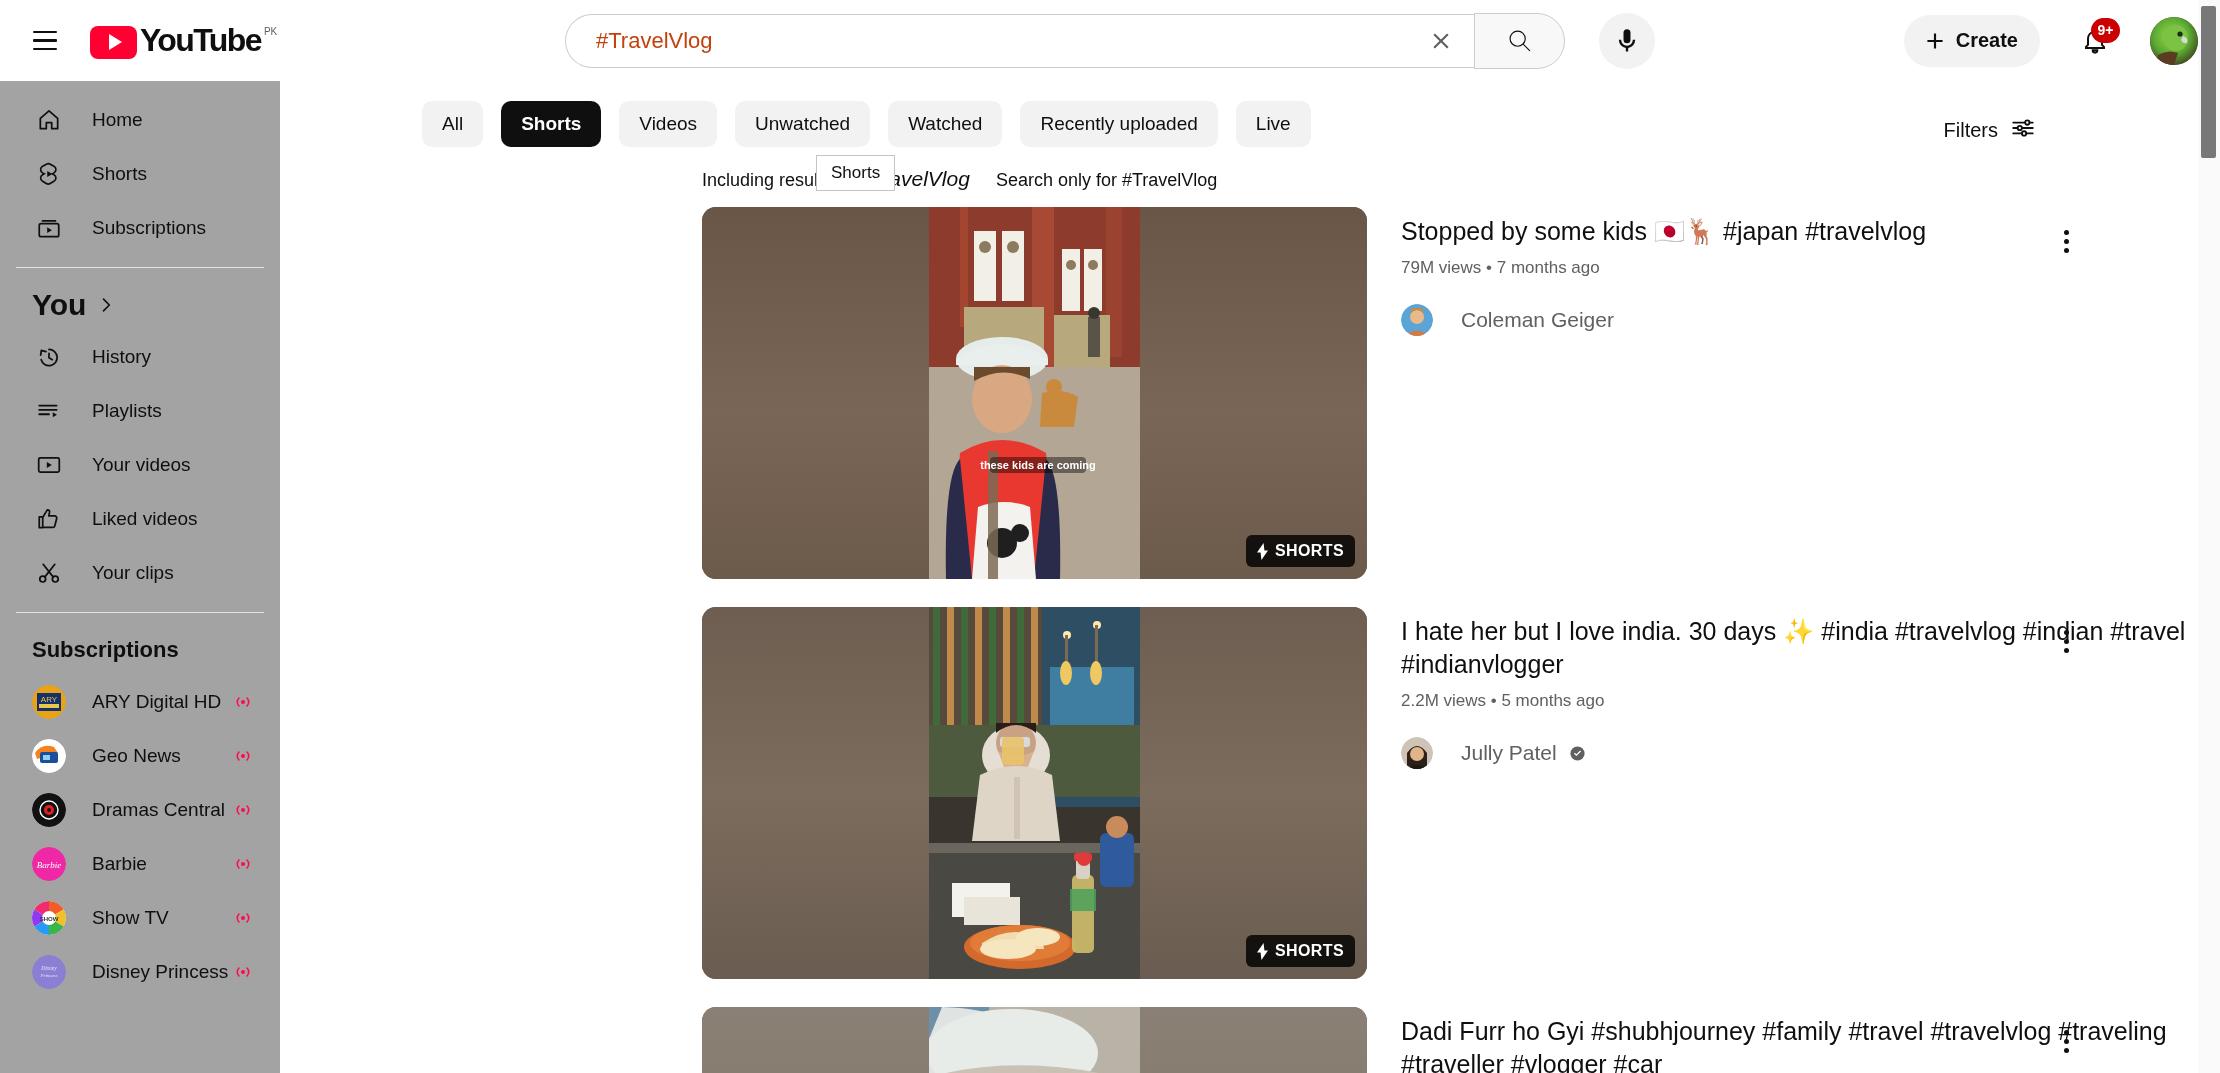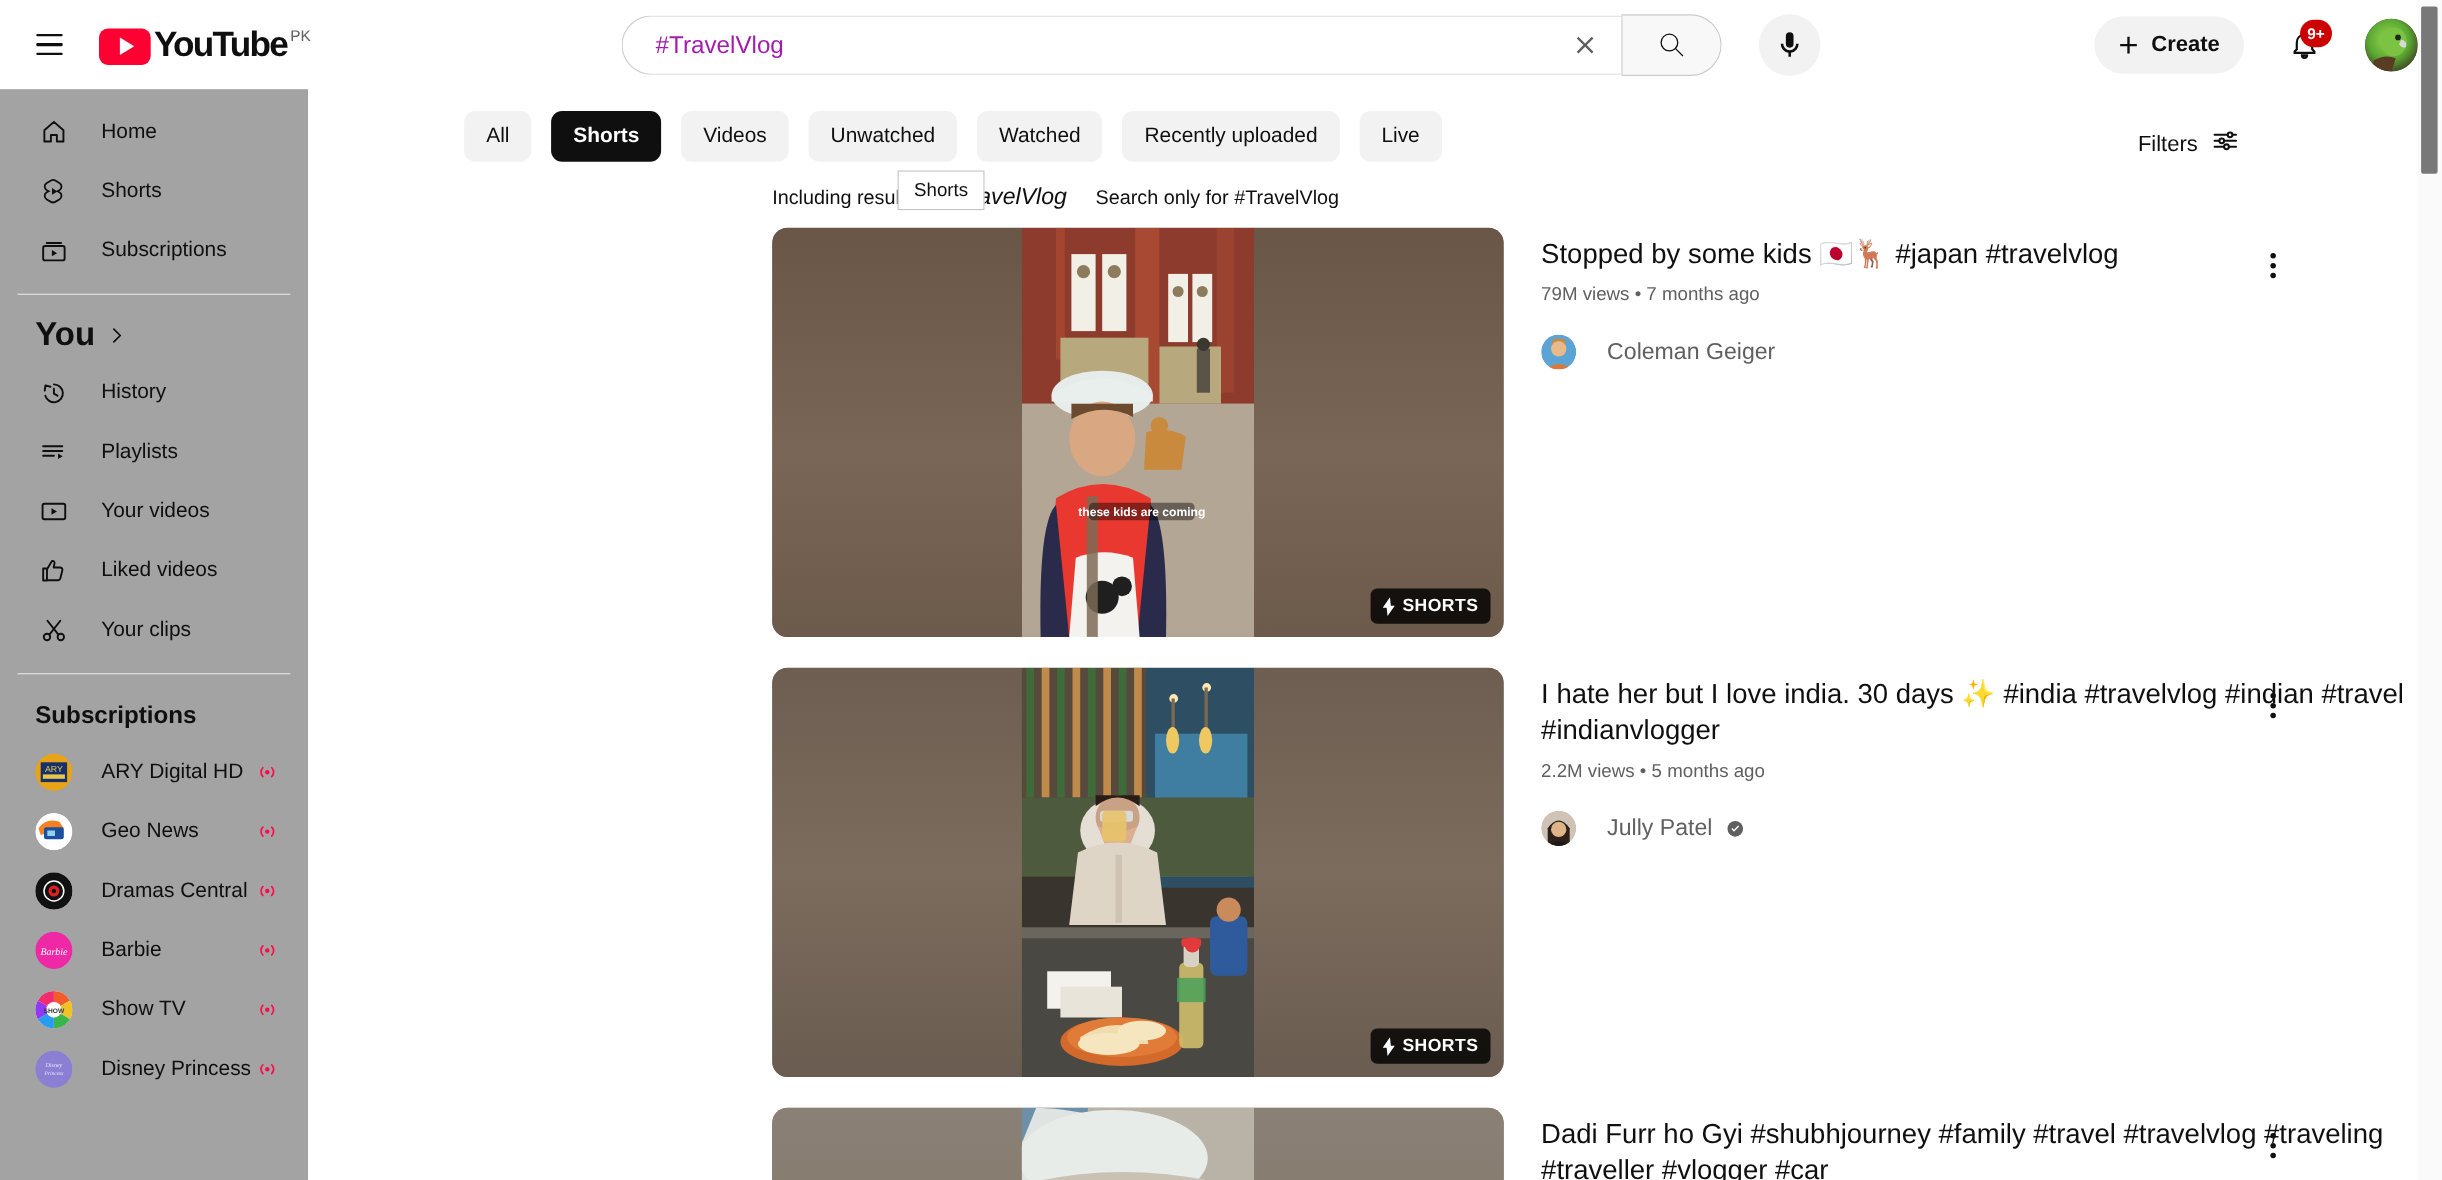--- a/index.html
+++ b/index.html
@@ -39,38 +39,38 @@
     width: 0; height: 0;
     border-left: 13px solid #fff;
     border-top: 8px solid transparent;
     border-bottom: 8px solid transparent;
     margin-left: 3px;
   }
   .yt-word {
     font-size: 32px; font-weight: bold; letter-spacing: -1.6px;
     color: #0f0f0f; margin-left: 3px; line-height: 34px;
   }
-  .yt-cc { font-size: 14px; color: #606060; margin-left: 3px; line-height: 16px; margin-top: 1px; }
+  .yt-cc { font-size: 10px; color: #606060; margin-left: 3px; line-height: 16px; margin-top: 1px; }
 
   .mh-center {
     flex: 1; display: flex; align-items: center; justify-content: center;
     gap: 16px;
   }
   .search-wrap { display: flex; align-items: center; width: 1000px; }
   .search-box {
     flex: 1; display: flex; align-items: center;
     height: 54px;
     border: 1px solid #ccc; border-right: none;
     border-radius: 40px 0 0 40px;
     padding-left: 30px;
     background: #fff;
   }
   .search-input {
     flex: 1; border: none; outline: none;
-    font-size: 22px; color: #a21caf;
+    font-size: 22px; color: #c2410c;
     font-family: "Liberation Sans", sans-serif;
     background: transparent;
   }
   .clear-btn {
     width: 54px; height: 54px; border-radius: 50%;
     display: flex; align-items: center; justify-content: center;
     cursor: pointer; flex: none; margin-right: 6px;
   }
   .search-submit {
     width: 91px; height: 56px; flex: none;

